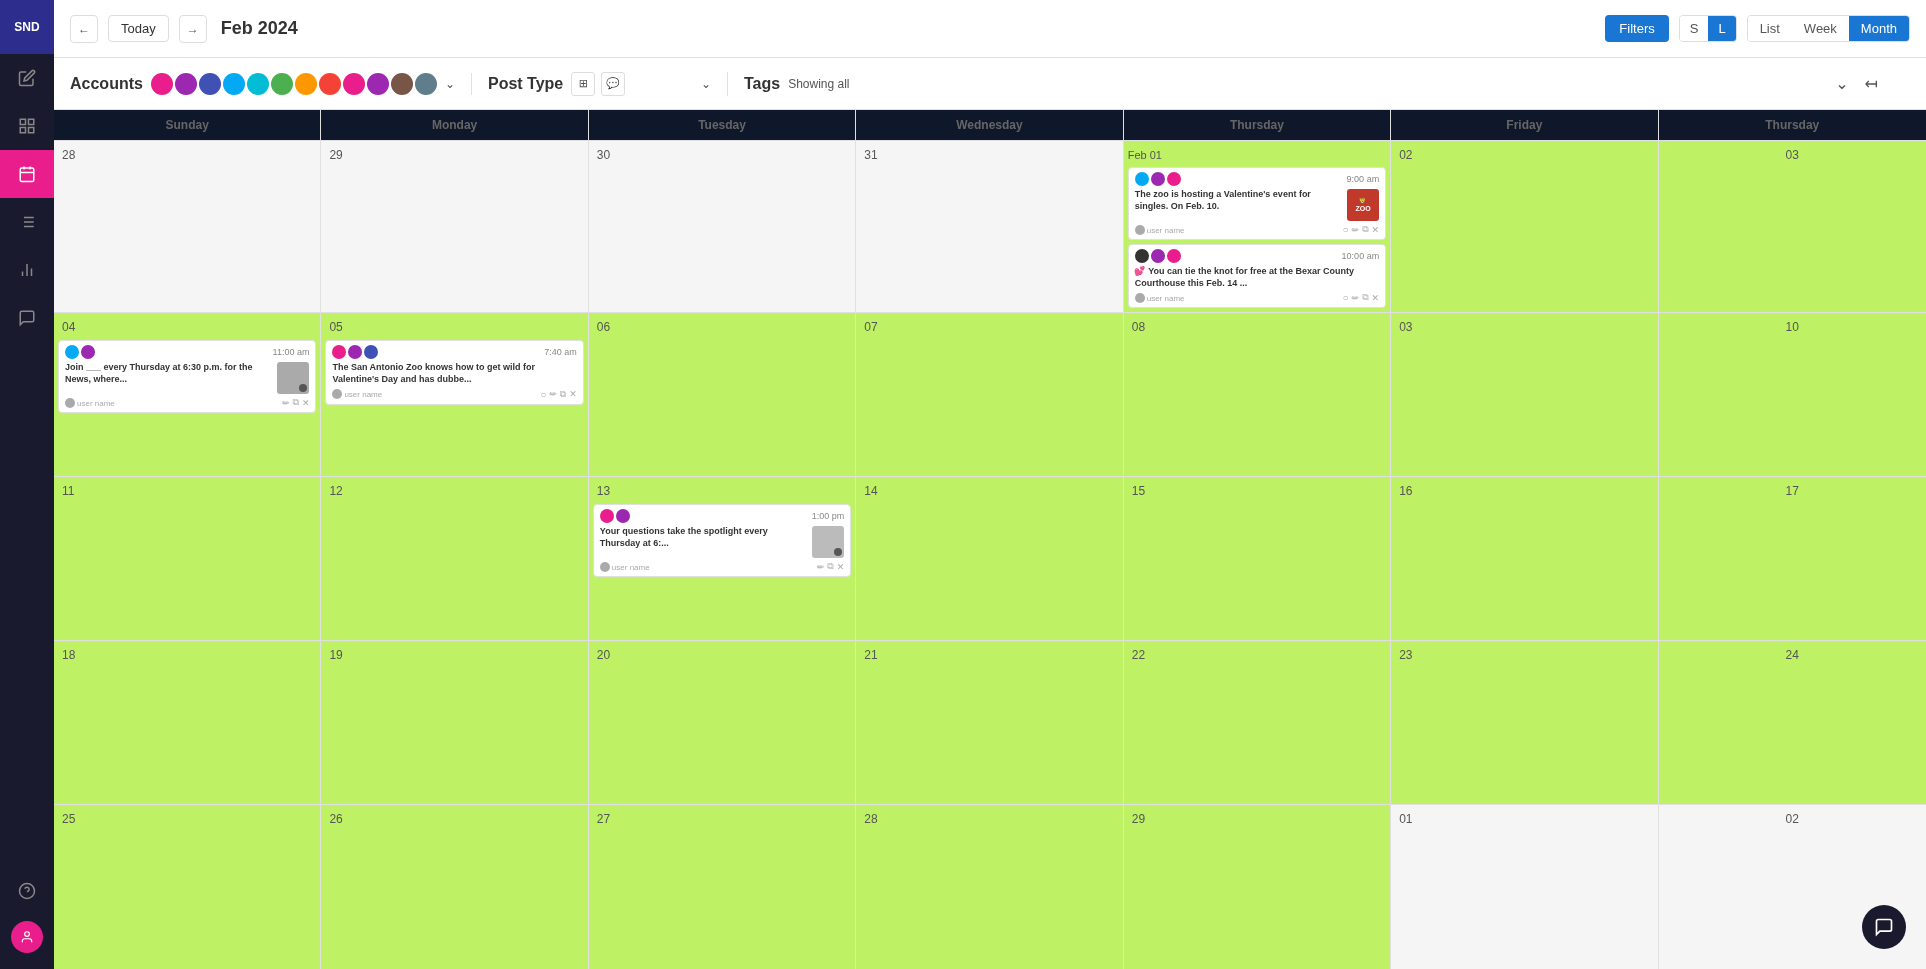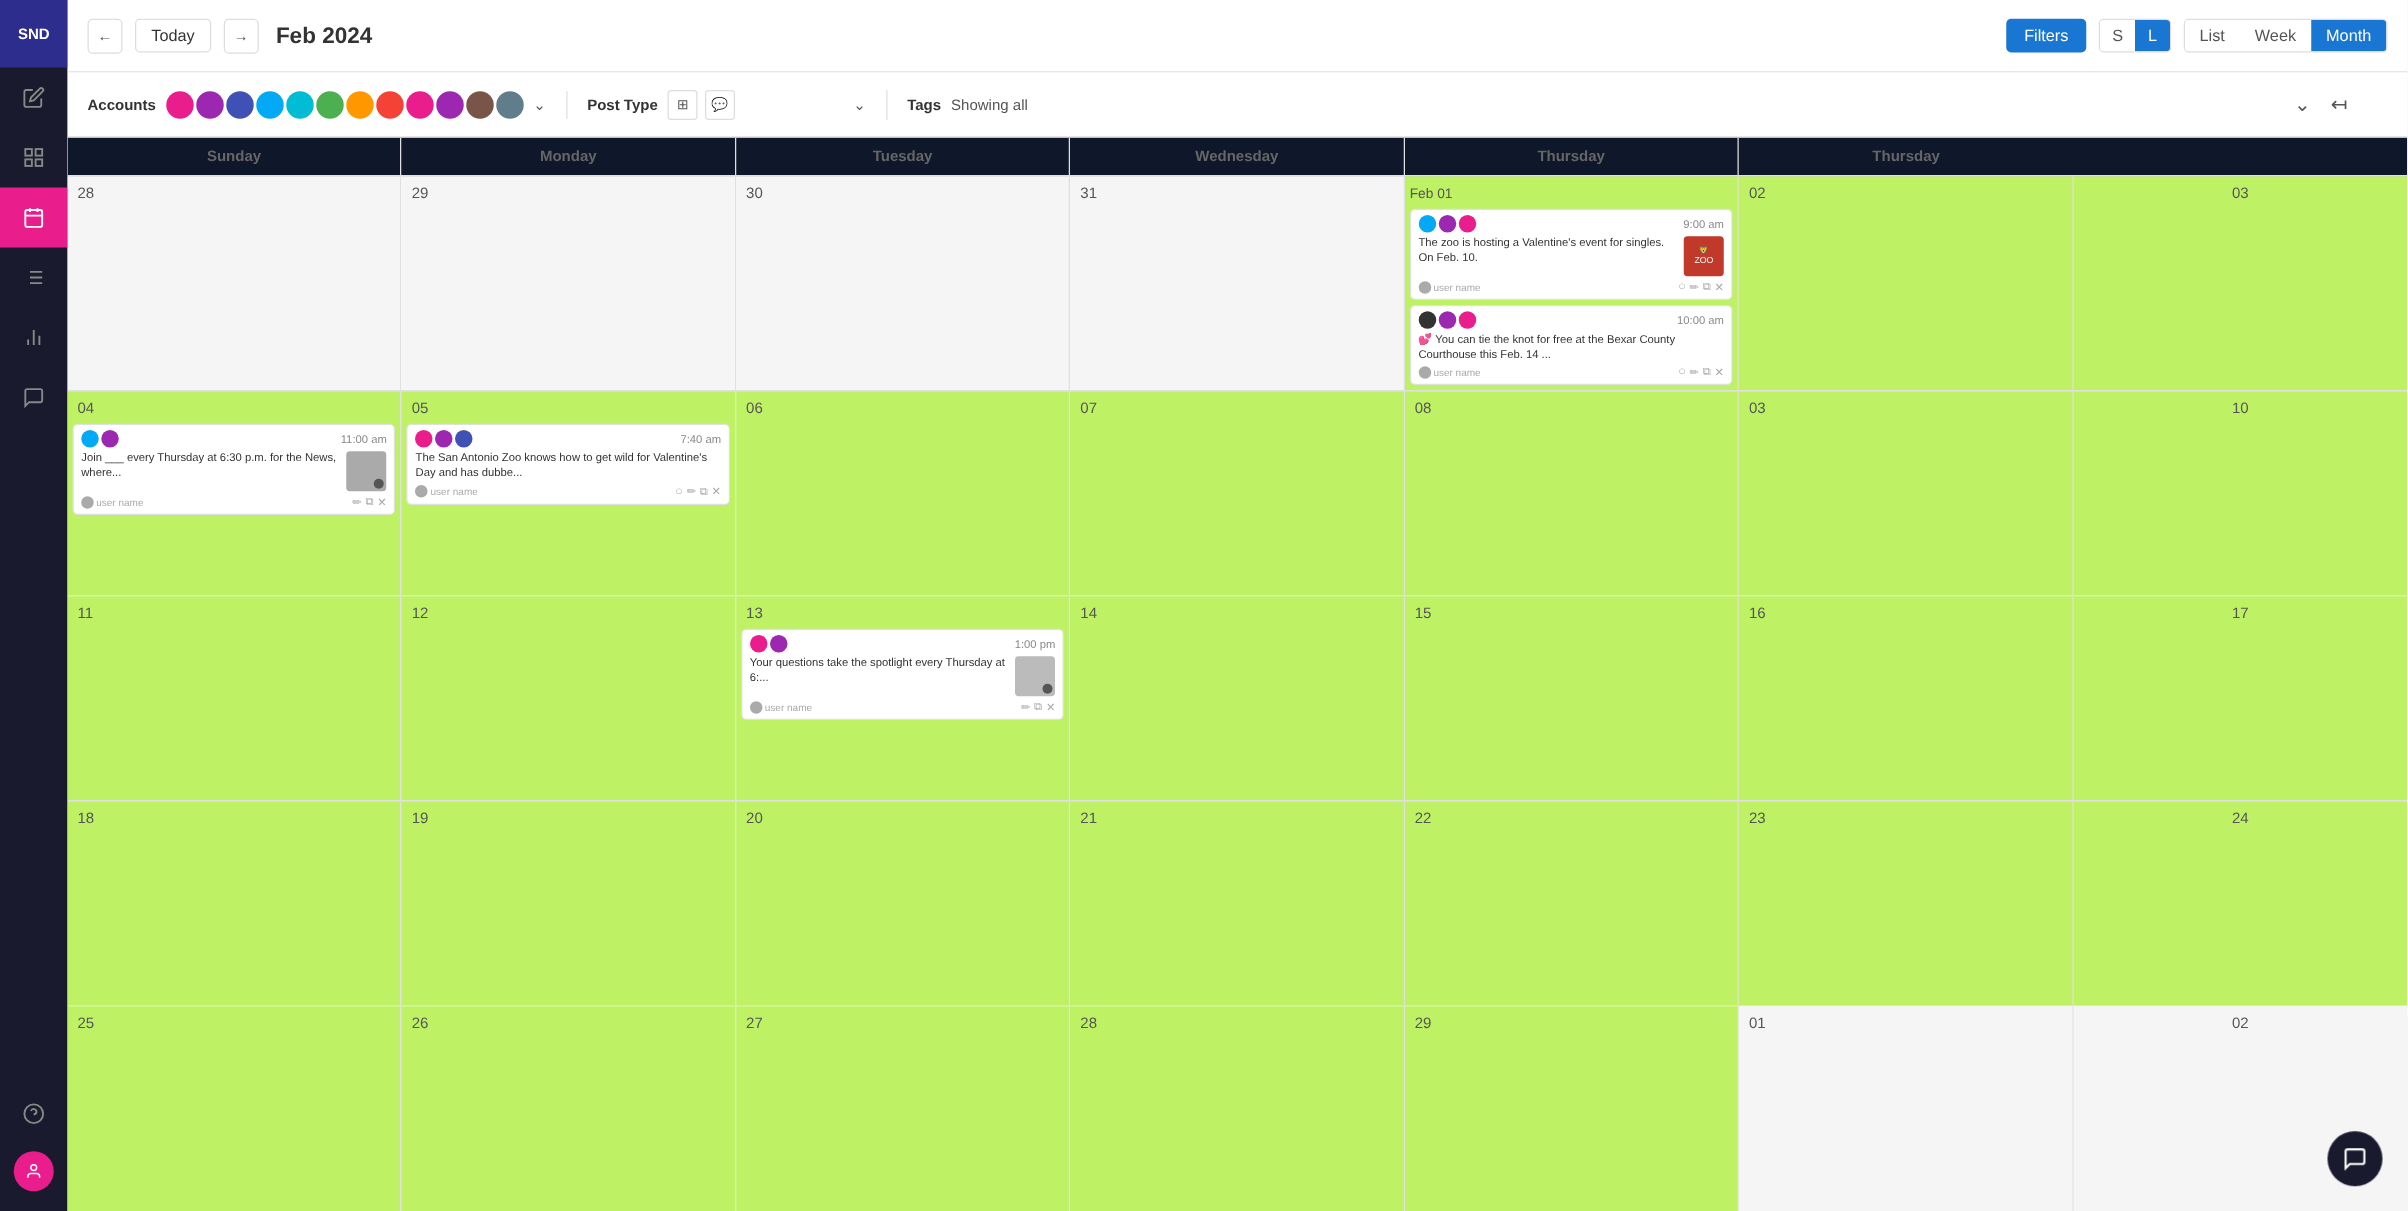--- a/index.html
+++ b/index.html
@@ -172,21 +172,21 @@
       padding-right: 16px;
       border-right: 1px solid #e0e0e0;
       margin-right: 16px;
       min-width: 200px;
     }
     .filter-section:last-child {
       border-right: none;
       flex: 1;
     }
     .filter-label {
-      font-size: 12px;
+      font-size: 16px;
       font-weight: 600;
       color: #333;
       white-space: nowrap;
     }
     .filter-avatars {
       display: flex;
       gap: 2px;
       flex-wrap: wrap;
     }
     .avatar-dot {
@@ -314,20 +314,21 @@
     }
     .post-time {
       font-size: 9px;
       color: #888;
       font-weight: 500;
     }
     .post-body {
       display: flex;
       gap: 4px;
       align-items: flex-start;
+      font-weight: bold;
     }
     .post-text {
       font-size: 9px;
       color: #333;
       line-height: 1.3;
       flex: 1;
     }
     .post-footer {
       display: flex;
       align-items: center;
@@ -524,20 +525,21 @@
   </div>
 
   <div class="calendar">
 
     <div class="cal-header">
       <div class="cal-header-cell">Sunday</div>
       <div class="cal-header-cell">Monday</div>
       <div class="cal-header-cell">Tuesday</div>
       <div class="cal-header-cell">Wednesday</div>
       <div class="cal-header-cell">Thursday</div>
+      <div class="cal-header-cell">Friday</div>
       <div class="cal-header-cell">Thursday</div>
     </div>
 
     <div class="cal-body">
 
       <div class="cal-row">
         <div class="cal-cell other-month"><span class="cal-date">28</span></div>
         <div class="cal-cell other-month"><span class="cal-date">29</span></div>
         <div class="cal-cell other-month"><span class="cal-date">30</span></div>
         <div class="cal-cell other-month"><span class="cal-date">31</span></div>

